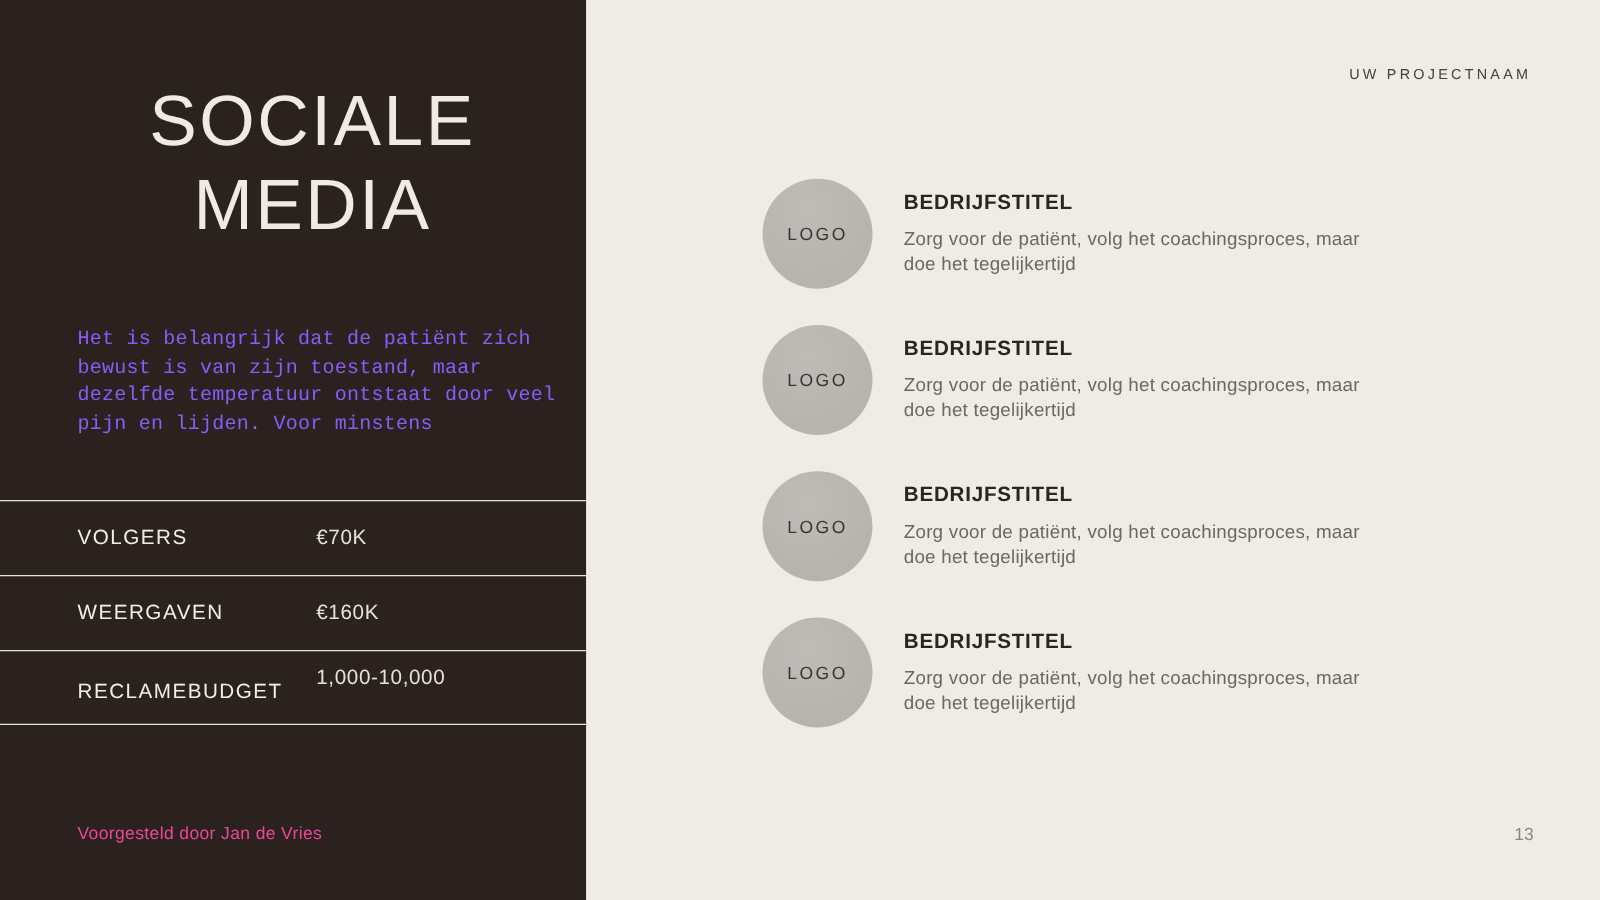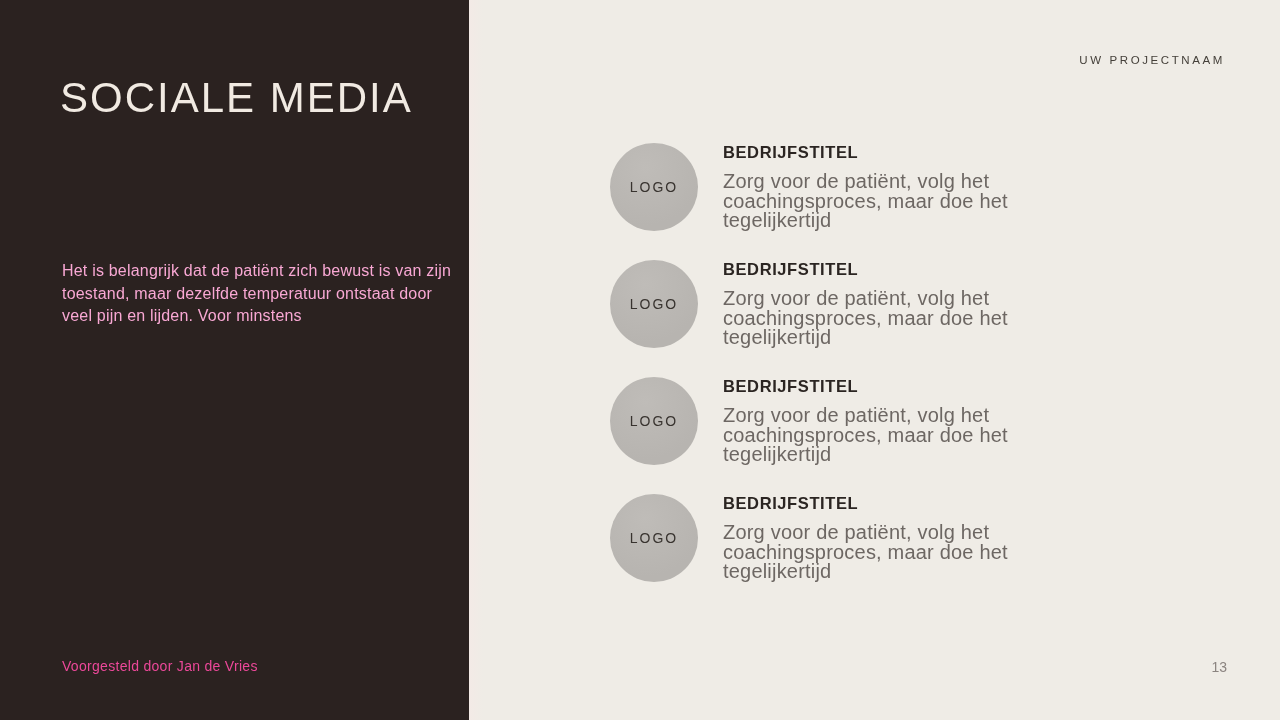--- a/index.html
+++ b/index.html
@@ -8,27 +8,27 @@
 
   .slide { position: relative; width: 1280px; height: 720px; background: #efece6; }
 
   
   .sidebar {
     position: absolute; left: 0; top: 0; width: 469px; height: 720px;
     background: #2b2220;
   }
   .slide-title {
     position: absolute; left: 60px; top: 64px; width: 380px;
-    font-size: 42px; line-height: 67px; font-weight: 300;
-    letter-spacing: 2px; color: #f1eae2;
+    font-size: 57px; line-height: 67px; font-weight: 300;
+    letter-spacing: 2px; color: #f1eae2; text-align: center;
   }
   .intro-paragraph {
     position: absolute; left: 62px; top: 260px; width: 392px;
     font-size: 16px; line-height: 22.5px; font-weight: 400;
-    color: #f9a8d4; letter-spacing: 0.2px;
+    color: #8b5cf6; letter-spacing: 0.2px; font-family: Liberation Mono, monospace;
   }
   .stats { position: absolute; left: 0; top: 400px; width: 469px; }
   .stat-row {
     display: flex; align-items: center; height: 60px;
     border-top: 1px solid #e9e2da; padding-left: 62px;
   }
   .stat-row:last-child { border-bottom: 1px solid #e9e2da; }
   .stat-label {
     width: 191px; font-size: 16.5px; letter-spacing: 1.2px;
     color: #f3ede6;
@@ -62,36 +62,50 @@
   }
   .logo-text {
     font-size: 14px; letter-spacing: 2px; color: #38332f; font-weight: 400;
   }
   .item-text { margin-left: 25px; width: 380px; }
   .item-title {
     font-size: 16.5px; font-weight: 700; letter-spacing: 0.6px;
     color: #2b2522; line-height: 19px; margin-bottom: 10px;
   }
   .item-description {
-    font-size: 20px; line-height: 19.5px; color: #6d6763; letter-spacing: 0.2px;
+    font-size: 15px; line-height: 19.5px; color: #6d6763; letter-spacing: 0.2px;
   }
   .page-number {
     position: absolute; top: 659px; right: 53px;
     font-size: 14px; color: #8b8480;
   }
 </style>
 </head>
 <body>
 
 <div class="slide">
 
   <aside class="sidebar">
     <h1 class="slide-title">SOCIALE MEDIA</h1>
     <p class="intro-paragraph">Het is belangrijk dat de patiënt zich bewust is van zijn toestand, maar dezelfde temperatuur ontstaat door veel pijn en lijden. Voor minstens</p>
 
+    <div class="stats">
+      <div class="stat-row">
+        <span class="stat-label">VOLGERS</span>
+        <span class="stat-value">€70K</span>
+      </div>
+      <div class="stat-row">
+        <span class="stat-label">WEERGAVEN</span>
+        <span class="stat-value">€160K</span>
+      </div>
+      <div class="stat-row">
+        <span class="stat-label">RECLAMEBUDGET</span>
+        <span class="stat-value">1,000-10,000</span>
+      </div>
+    </div>
 
     <div class="author-credit">Voorgesteld door Jan de Vries</div>
   </aside>
 
   <main class="content">
     <div class="project-name">UW PROJECTNAAM</div>
 
     <div class="items">
 
       <div class="item">

